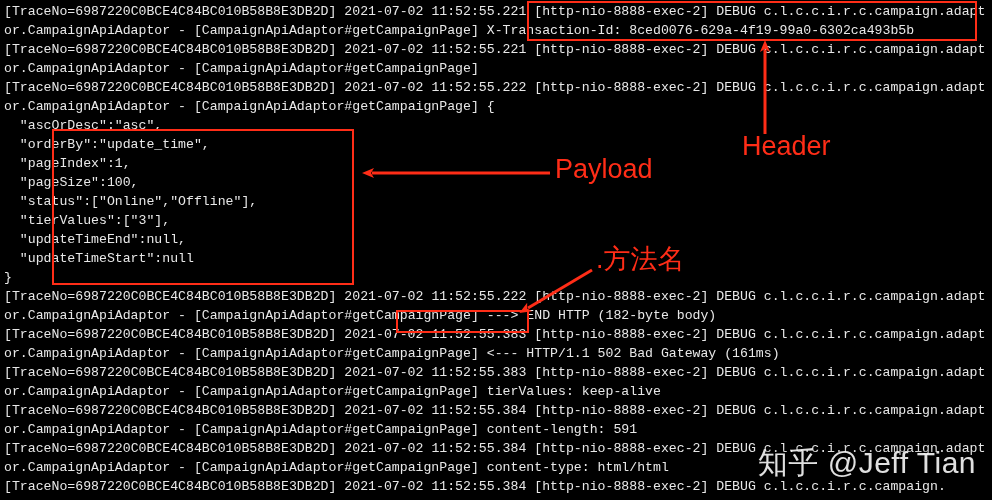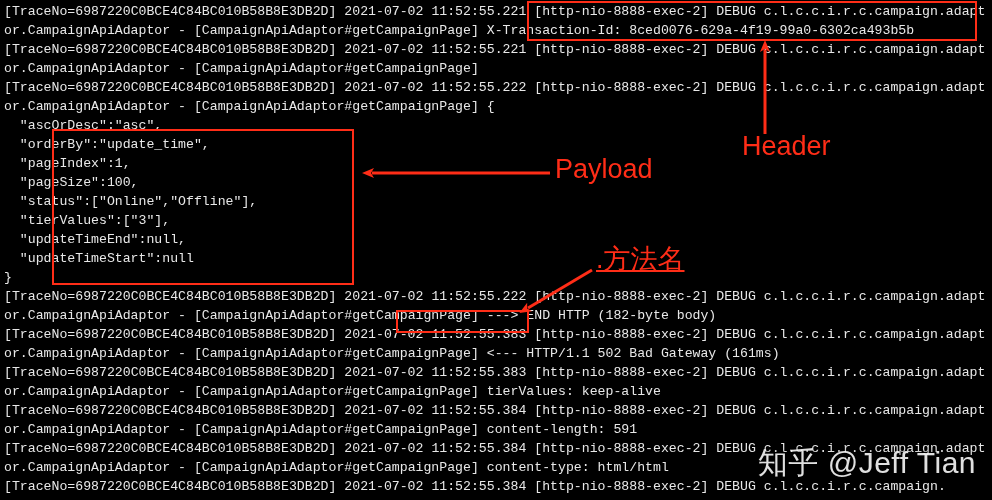--- a/index.html
+++ b/index.html
@@ -83,21 +83,21 @@
 <span>[TraceNo=<span>6987220C0BCE4C84BC010B58B8E3DB2D</span>] <span>2021-07-02</span> <span>11:52:55.384</span> <span>[http-nio-8888-exec-2]</span> <span>DEBUG</span> <span>c.l.c.c.i.r.c.campaign.adaptor.CampaignApiAdaptor</span> - <span>[CampaignApiAdaptor#getCampaignPage]</span> <span>content-length: 591</span></span>
 <span>[TraceNo=<span>6987220C0BCE4C84BC010B58B8E3DB2D</span>] <span>2021-07-02</span> <span>11:52:55.384</span> <span>[http-nio-8888-exec-2]</span> <span>DEBUG</span> <span>c.l.c.c.i.r.c.campaign.adaptor.CampaignApiAdaptor</span> - <span>[CampaignApiAdaptor#getCampaignPage]</span> <span>content-type: html/html</span></span>
 <span>[TraceNo=<span>6987220C0BCE4C84BC010B58B8E3DB2D</span>] <span>2021-07-02</span> <span>11:52:55.384</span> <span>[http-nio-8888-exec-2]</span> <span>DEBUG</span> c.l.c.c.i.r.c.campaign.</span></div>
 
 <div class="box" style="left:527px; top:1px; width:450px; height:40px;"></div>
 <div class="box" style="left:52px; top:129px; width:302px; height:156px;"></div>
 <div class="box" style="left:396px; top:310px; width:133px; height:23px;"></div>
 
 <div class="label" style="left:742px; top:137px;">Header</div>
 <div class="label" style="left:555px; top:160px;">Payload</div>
-<div class="label" style="left:596px; top:250px;text-decoration:underline;">.方法名</div>
+<div class="label" style="left:596px; top:250px;">.方法名</div>
 
 <svg class="overlay" viewBox="0 0 992 500">
   <defs>
     <marker id="ah" markerWidth="12" markerHeight="12" refX="2" refY="5" orient="auto" markerUnits="userSpaceOnUse">
       <path d="M0,0 L12,5 L0,10 L3,5 Z" fill="#ff2d17"></path>
     </marker>
   </defs>
 
   <line x1="765" y1="134" x2="765" y2="50" stroke="#ff2d17" stroke-width="3" marker-end="url(#ah)"></line>
 

